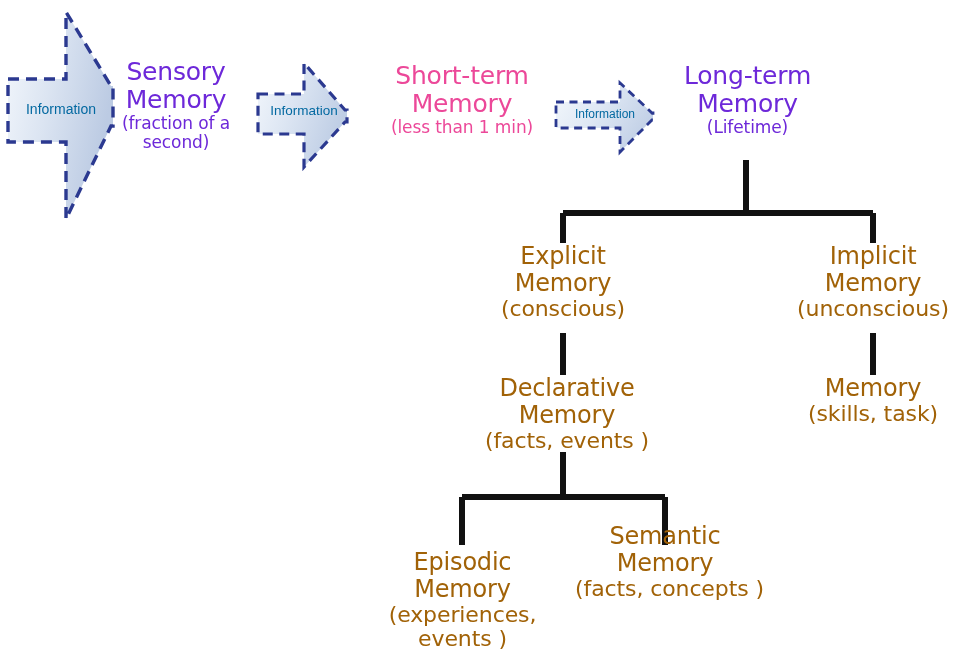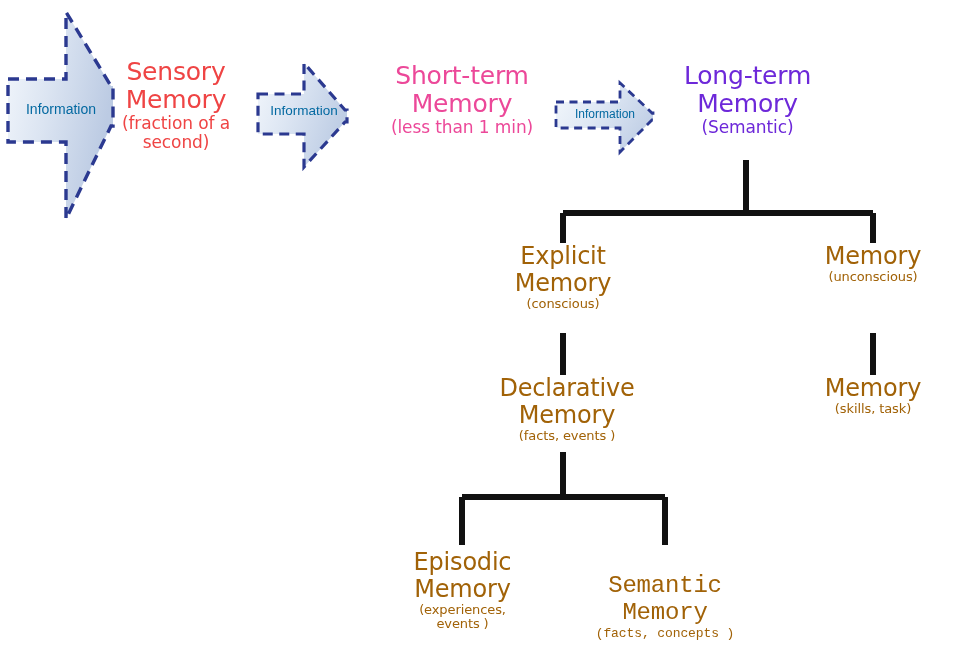--- a/index.html
+++ b/index.html
@@ -37,27 +37,27 @@
     font-size: 25px;
     letter-spacing: -0.2px;
   }
   .node .sub {
     font-size: 17px;
     letter-spacing: -0.1px;
   }
   .stage .title { font-weight: 400; }
 
   
-  .c-orange { color: #ef4444; }
+  .c-orange { color: #6d28d9; }
   .c-green  { color: #ec4899; }
   .c-blue   { color: #6d28d9; }
   .c-navy   { color: #a16207; }
 
   .tree-node .title { font-size: 24px; }
-  .tree-node .sub { font-size: 13px; }
+  .tree-node .sub { font-size: 22px; }
 
   .arrow-label {
     position: absolute;
     color: #0369a1;
     font-family: "Liberation Sans", sans-serif;
     white-space: nowrap;
     text-align: center;
   }
 </style>
 </head>
@@ -131,30 +131,31 @@
 
   <div class="node stage" style="left:382px; top:62px; width:160px;">
     <div class="title c-green">Short-term</div>
     <div class="title c-green">Memory</div>
     <div class="sub c-green">(less than 1 min)</div>
   </div>
 
   <div class="node stage" style="left:675px; top:62px; width:145px;">
     <div class="title c-blue">Long-term</div>
     <div class="title c-blue">Memory</div>
-    <div class="sub c-blue">(Semantic)</div>
+    <div class="sub c-blue">(Lifetime)</div>
   </div>
 
   <div class="node tree-node" style="left:481px; top:243px; width:164px;">
     <div class="title c-navy">Explicit</div>
     <div class="title c-navy">Memory</div>
     <div class="sub c-navy">(conscious)</div>
   </div>
 
   <div class="node tree-node" style="left:783px; top:243px; width:180px;">
+    <div class="title c-navy">Implicit</div>
     <div class="title c-navy">Memory</div>
     <div class="sub c-navy">(unconscious)</div>
   </div>
 
   <div class="node tree-node" style="left:478px; top:375px; width:178px;">
     <div class="title c-navy">Declarative</div>
     <div class="title c-navy">Memory</div>
     <div class="sub c-navy">(facts, events )</div>
   </div>
 
@@ -163,19 +164,19 @@
     <div class="sub c-navy">(skills, task)</div>
   </div>
 
   <div class="node tree-node" style="left:381px; top:549px; width:163px;">
     <div class="title c-navy">Episodic</div>
     <div class="title c-navy">Memory</div>
     <div class="sub c-navy">(experiences,</div>
     <div class="sub c-navy">events )</div>
   </div>
 
-  <div class="node tree-node" style="left:575px; top:573px; width:180px;font-family:Liberation Mono, monospace;">
+  <div class="node tree-node" style="left:575px; top:523px; width:180px;">
     <div class="title c-navy">Semantic</div>
     <div class="title c-navy">Memory</div>
     <div class="sub c-navy">(facts, concepts )</div>
   </div>
 
 </div>
 
 </body></html>

